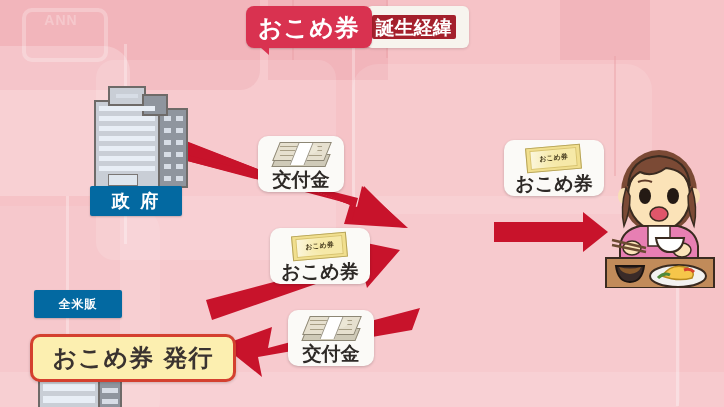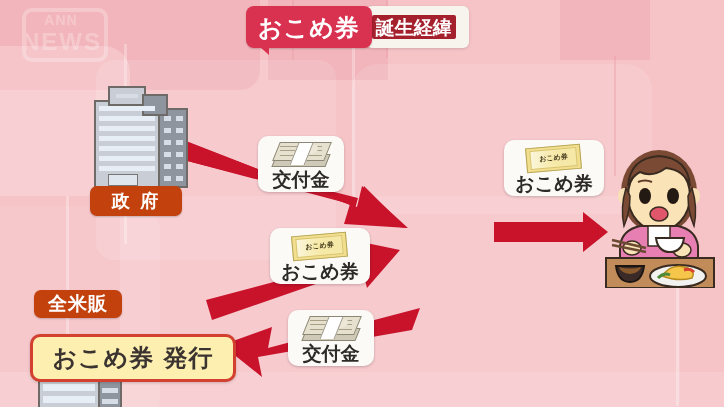--- a/index.html
+++ b/index.html
@@ -106,23 +106,23 @@
     position:absolute;background:#8f959e;
     border:2px solid #6e6a68;box-sizing:border-box;
   }
   .bld .win{position:absolute;background:#e8eef6;}
   .bld .winS{position:absolute;background:#d7dde6;}
   .bld .door{position:absolute;background:#dfe6ee;border:1px solid #7a7674;box-sizing:border-box;}
 
   
   .plate{
     position:absolute;
-    background:#c2410c;
+    background:#0369a1;
     color:#fff;
-    border-radius:7px;
+    border-radius:2px;
     font-size:18px;font-weight:bold;
     display:flex;align-items:center;justify-content:center;
     letter-spacing:2px;
     box-shadow:0 1px 2px rgba(0,0,0,.2);
     white-space:nowrap;
   }
 
   
   .issue-box{
     position:absolute;
@@ -224,21 +224,20 @@
     <div class="bg-vlineB" style="left:386px;top:0;height:58px;"></div>
     <div class="bg-vlineB" style="left:614px;top:56px;height:120px;"></div>
     <div class="bg-vlineA" style="left:66px;top:196px;height:210px;"></div>
     <div class="bg-vlineA" style="left:676px;top:200px;height:206px;"></div>
     <div class="bg-soft2" style="left:0;top:372px;width:724px;height:40px;border-radius:0;"></div>
   </div>
 
   <div id="logo">
     <div class="logo-box"></div>
     <div class="logo-ann">ANN</div>
-    <div class="logo-news">NEWS</div>
   </div>
 
   <div id="titlebar">
     <div class="tag-okome">おこめ券</div>
     <div class="title-plate">
       <span class="badge-keii">誕生経緯</span>
     </div>
   </div>
 
   <svg class="arrow" style="left:0;top:0;width:724px;height:407px;">
@@ -299,21 +298,21 @@
     <div class="side" style="left:64px;top:6px;width:24px;height:62px;"></div>
     <div class="win" style="left:9px;top:20px;width:52px;height:7px;"></div>
     <div class="win" style="left:9px;top:32px;width:52px;height:7px;"></div>
     <div class="win" style="left:9px;top:44px;width:52px;height:7px;"></div>
 
     <div class="winS" style="left:68px;top:14px;width:16px;height:5px;"></div>
     <div class="winS" style="left:68px;top:25px;width:16px;height:5px;"></div>
     <div class="winS" style="left:68px;top:36px;width:16px;height:5px;"></div>
     <div class="winS" style="left:68px;top:47px;width:16px;height:5px;"></div>
   </div>
-  <div class="plate" style="left:34px;top:290px;width:88px;height:28px;font-size:19px;letter-spacing:1px;">全米販</div>
+  <div class="plate" style="left:34px;top:290px;width:88px;height:28px;font-size:12px;letter-spacing:1px;">全米販</div>
 
 
   <div class="issue-box" style="left:30px;top:334px;width:200px;height:42px;">おこめ券 発行</div>
 
 
   <div class="chip" style="left:258px;top:136px;width:74px;">
     <div class="money">
       <div class="mbot"></div>
       <div class="mtop"></div>
       <div class="mline" style="left:8px;top:6px;width:42px;"></div>

